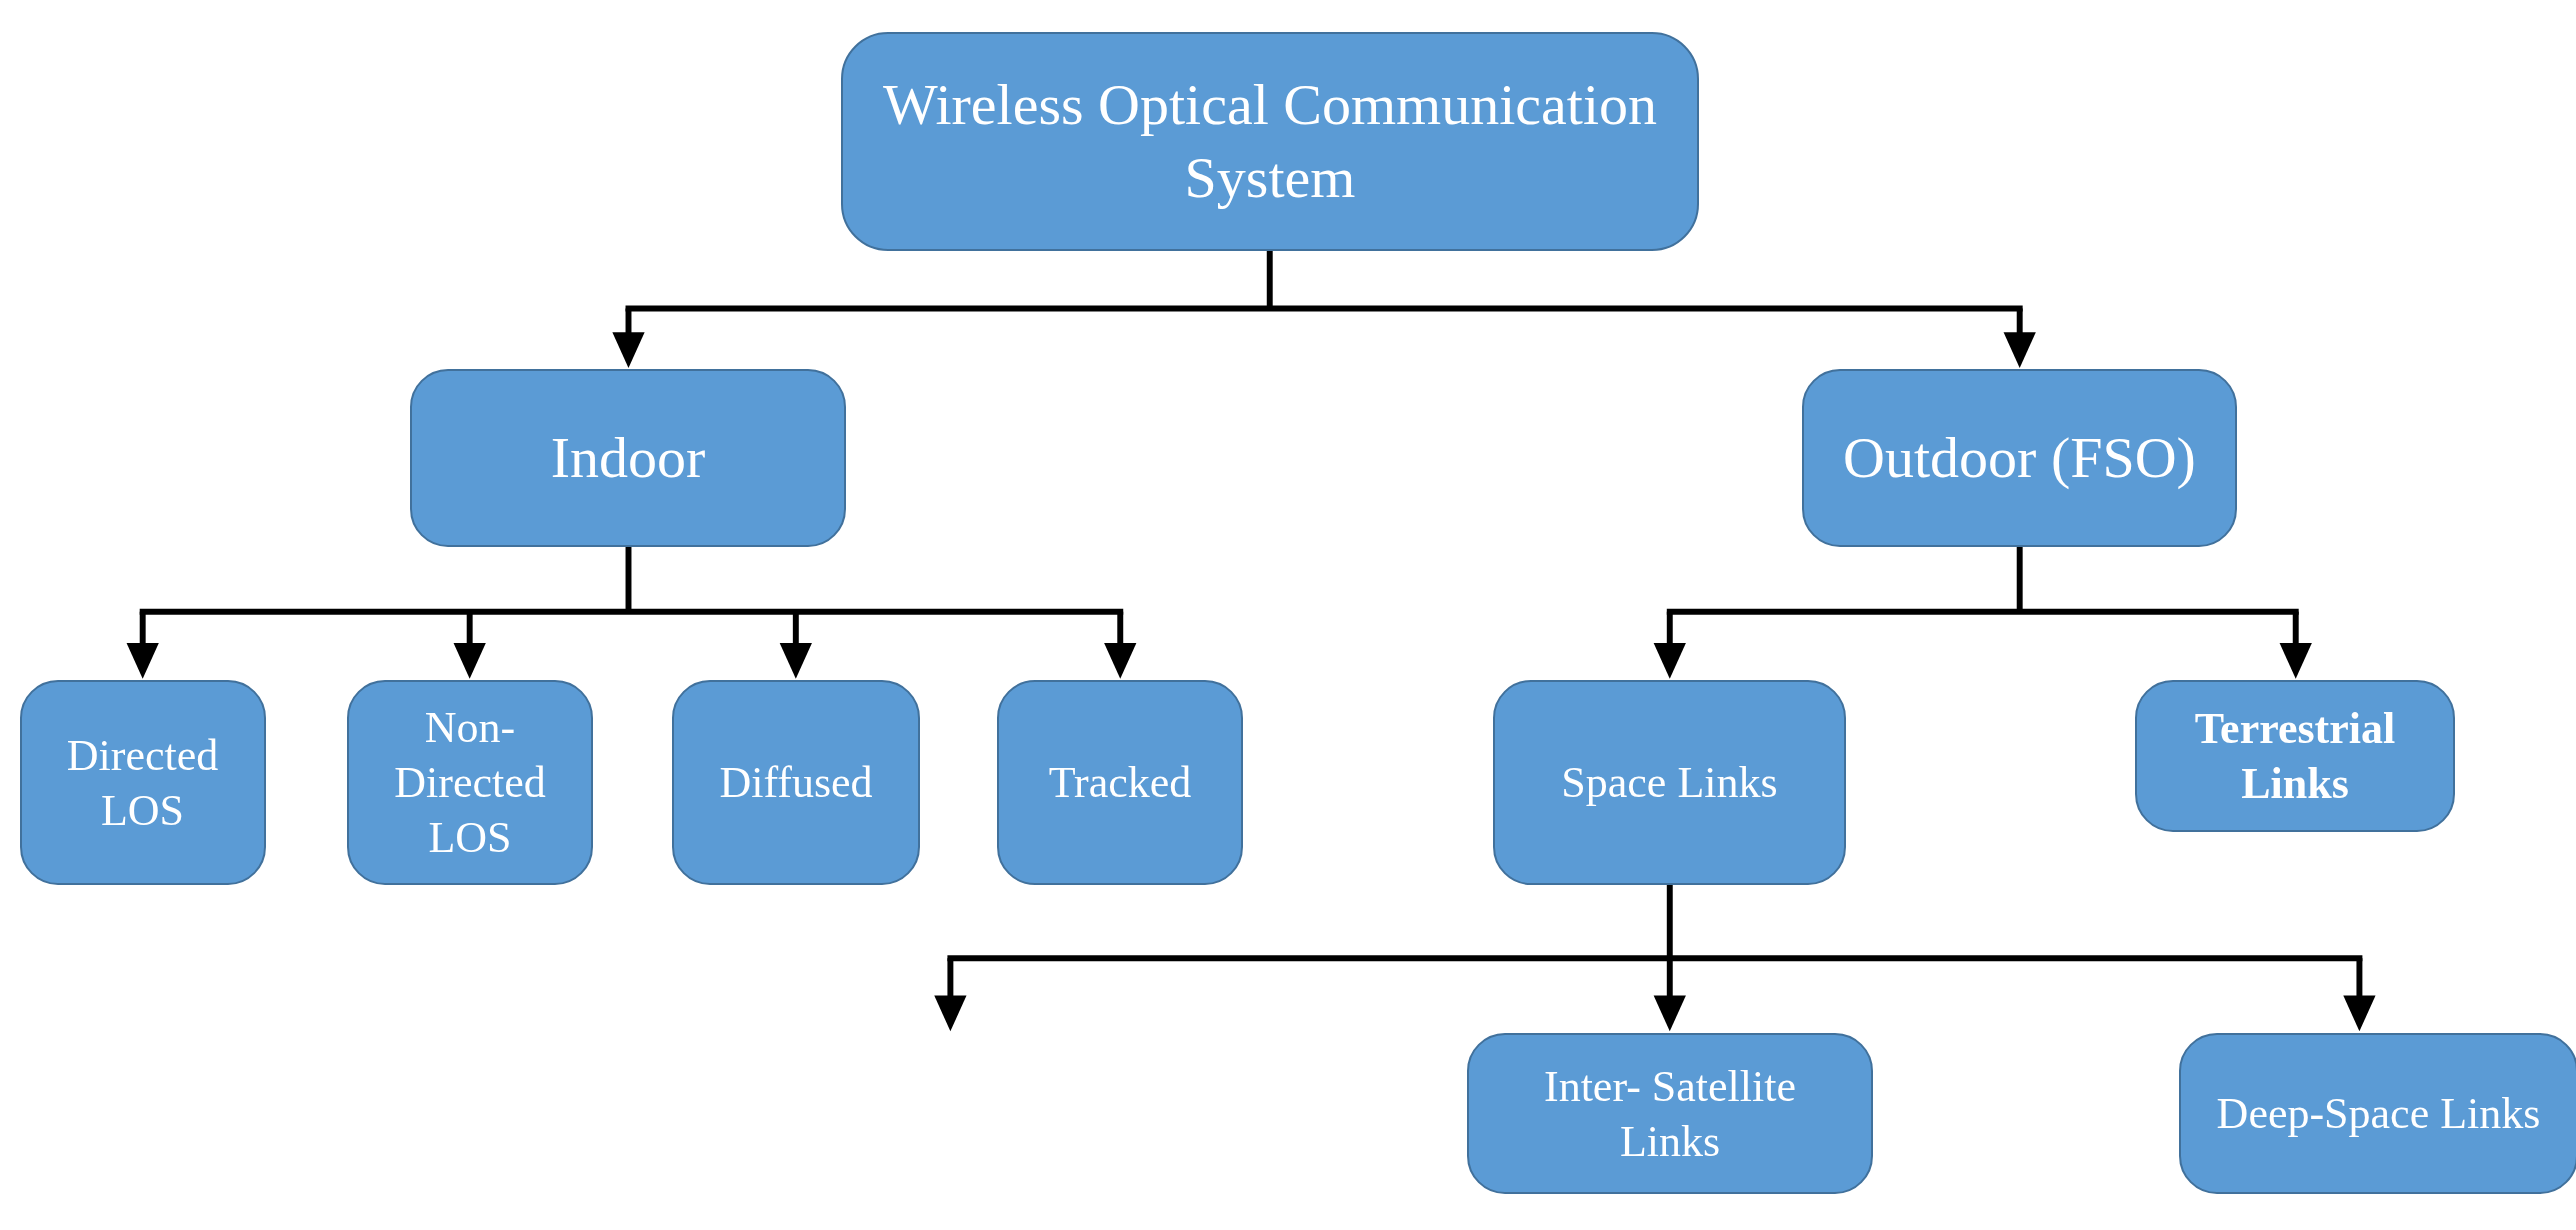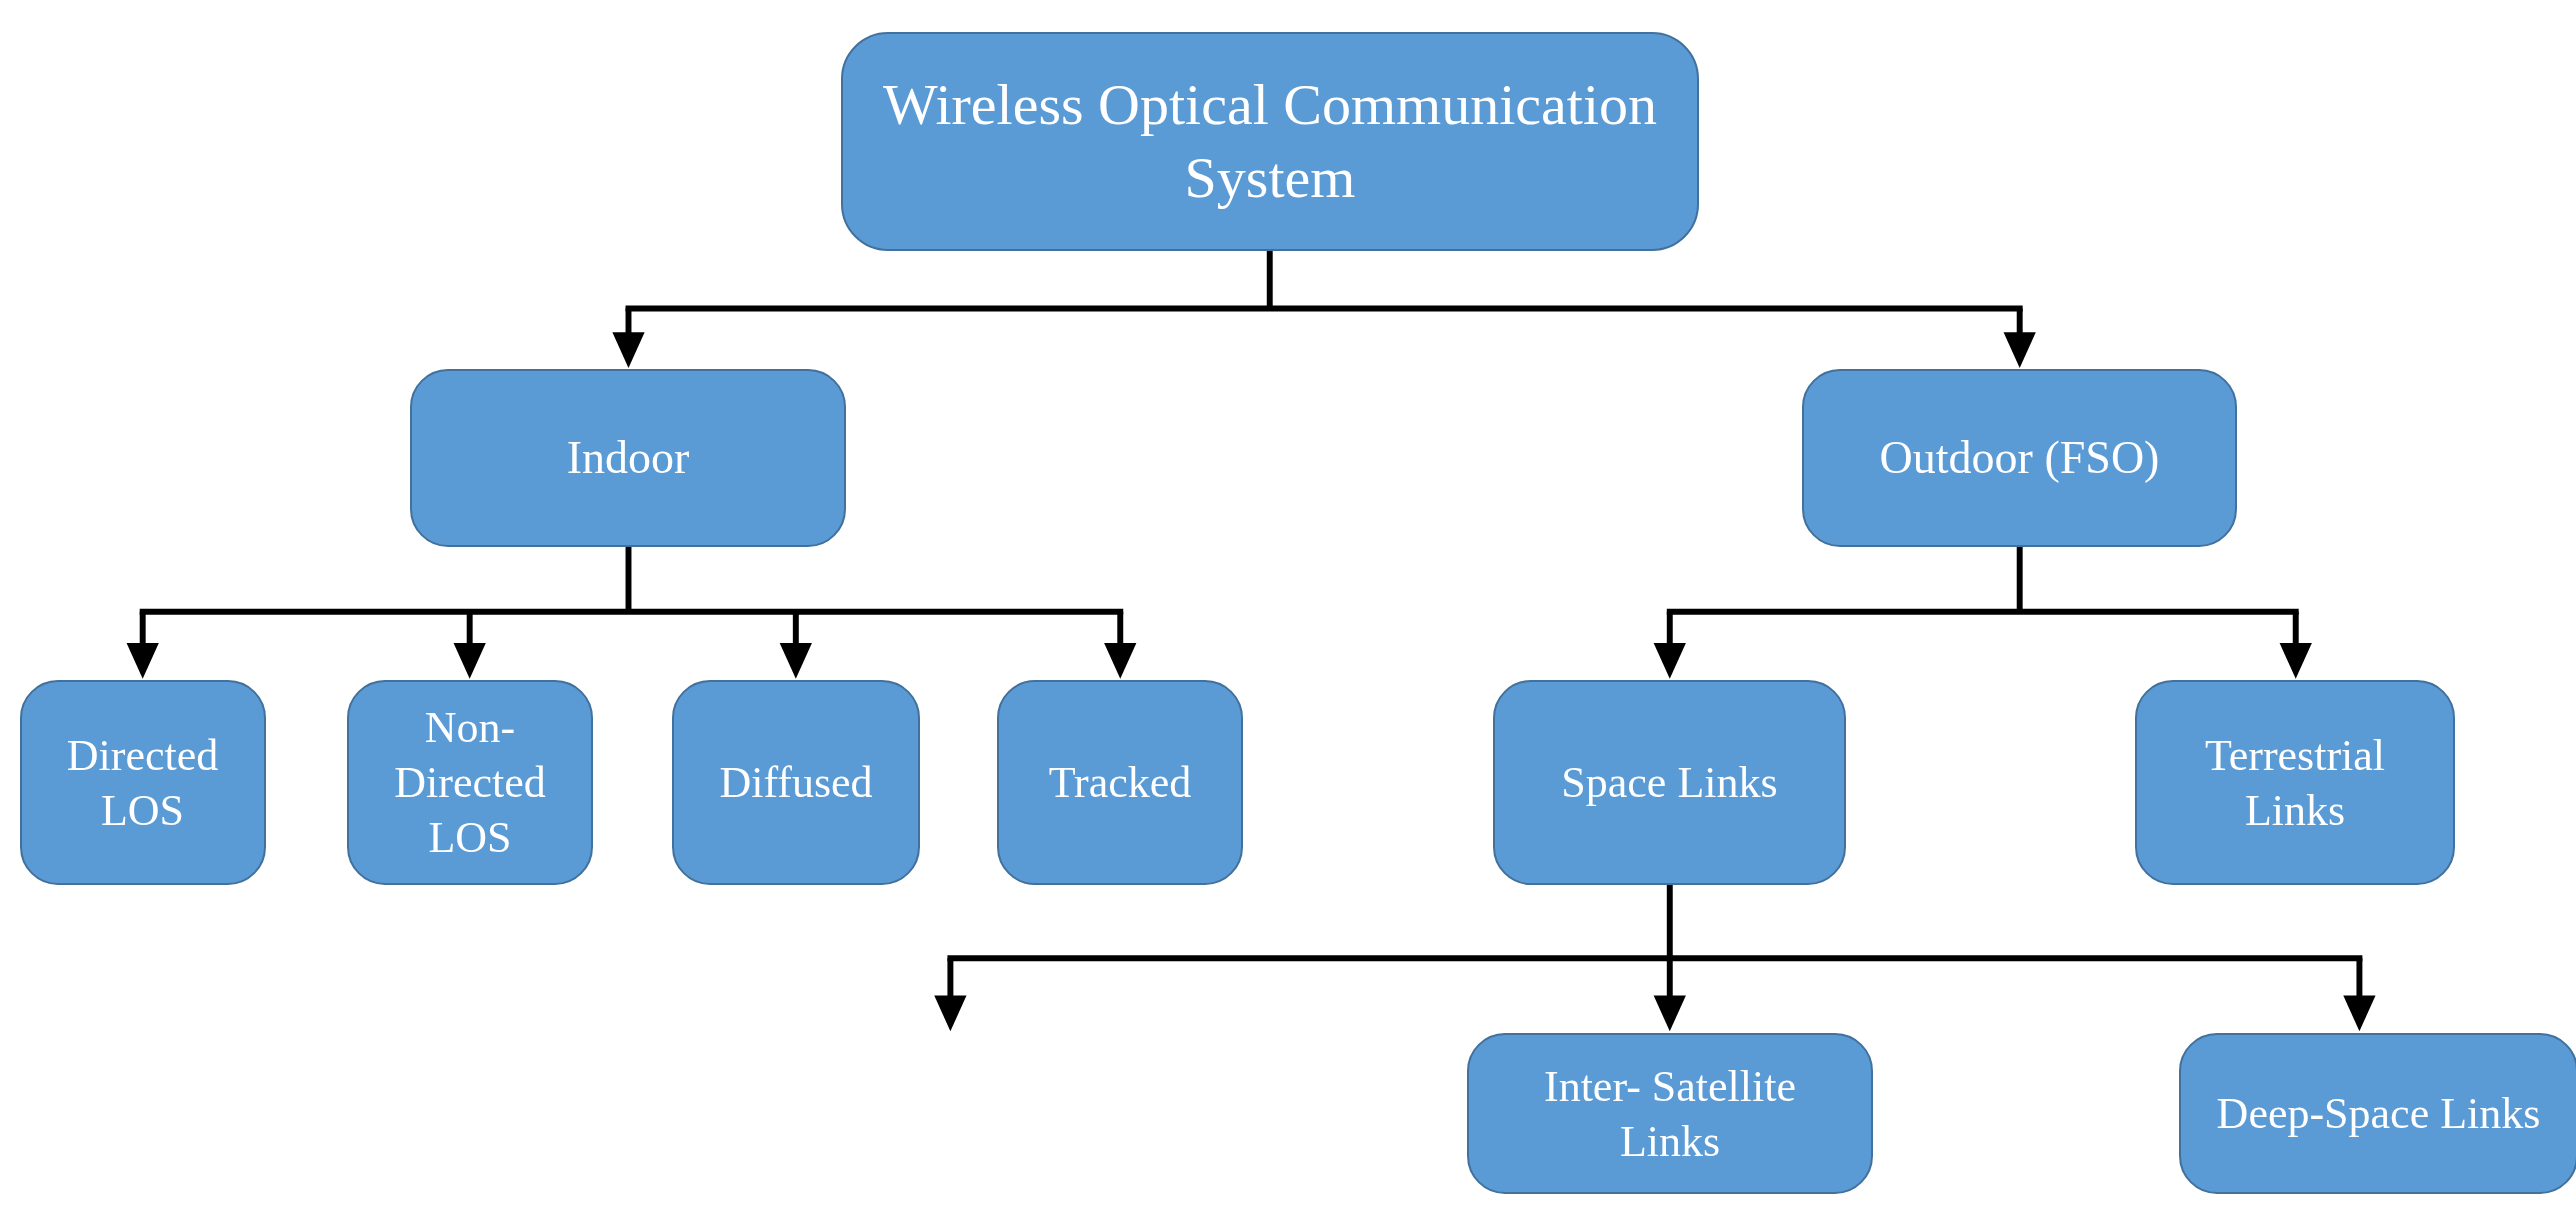--- a/index.html
+++ b/index.html
@@ -31,21 +31,21 @@
     display: flex;
     align-items: center;
     justify-content: center;
     text-align: center;
     line-height: 1.25;
   }
   .node .label {
     padding: 0 31px;
   }
   .node.lvl-root { border-radius: 47px; font-size: 58px; }
-  .node.lvl-mid  { border-radius: 38px; font-size: 46px; }
+  .node.lvl-mid  { border-radius: 38px; font-size: 58px; }
   .node.lvl-leaf { border-radius: 38px; font-size: 44px; }
   .conn-line {
     stroke: #000000;
     stroke-width: 7;
     fill: none;
   }
   .conn-line.bar { stroke-linecap: square; }
   .conn-arrow { fill: #000000; stroke: none; }
 </style>
 </head>
@@ -122,21 +122,21 @@
   </div>
 
   <div class="node lvl-leaf" style="left:997px;top:680px;width:246px;height:205px;">
     <span class="label">Tracked</span>
   </div>
 
   <div class="node lvl-leaf" style="left:1493px;top:680px;width:353px;height:205px;">
     <span class="label">Space Links</span>
   </div>
 
-  <div class="node lvl-leaf" style="left:2135px;top:680px;width:320px;height:205px;">
+  <div class="node lvl-leaf" style="left:2135px;top:680px;width:320px;height:152px;font-weight:bold;">
     <span class="label">Terrestrial Links</span>
   </div>
 
 
   <div class="node lvl-leaf" style="left:1467px;top:1033px;width:406px;height:161px;">
     <span class="label">Inter- Satellite Links</span>
   </div>
 
   <div class="node lvl-leaf" style="left:2179px;top:1033px;width:399px;height:161px;">
     <span class="label">Deep-Space Links</span>

